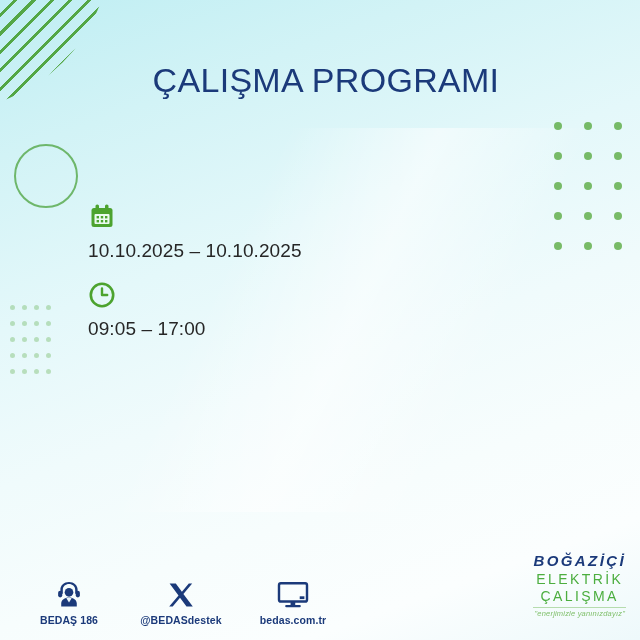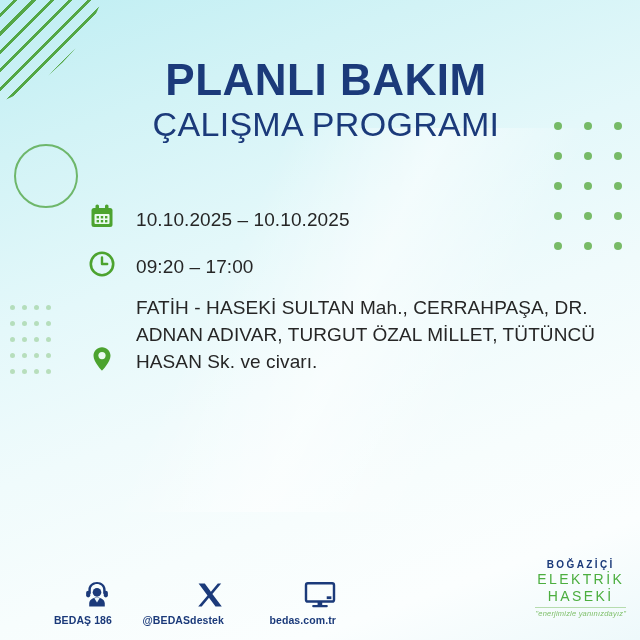--- a/index.html
+++ b/index.html
@@ -126,22 +126,23 @@
 
   
   .info-list {
     position: absolute;
     left: 88px;
     top: 200px;
     width: 516px;
   }
   .info-row {
     display: flex;
-    align-items: flex-end;
+    align-items: flex-start;
     margin-bottom: 13px;
+    flex-direction: column;
   }
   .info-icon {
     width: 34px;
     min-width: 34px;
     height: 34px;
     display: flex;
     align-items: center;
     justify-content: flex-start;
     margin-right: 14px;
   }
@@ -168,21 +169,21 @@
     position: absolute;
     left: 26px;
     bottom: 14px;
     display: flex;
     align-items: flex-end;
     gap: 26px;
   }
   .contact {
     display: flex;
     flex-direction: column;
-    align-items: flex-end;
+    align-items: center;
     width: 86px;
   }
   .contact-icon {
     height: 34px;
     display: flex;
     align-items: flex-end;
     justify-content: center;
     margin-bottom: 5px;
   }
   .contact-label {
@@ -195,24 +196,25 @@
 
   
   .logo {
     position: absolute;
     right: 14px;
     bottom: 22px;
     text-align: center;
     line-height: 1.22;
   }
   .logo-line1 {
-    font-size: 10px;
+    font-size: 15px;
     font-weight: bold;
     letter-spacing: 2.4px;
     color: #1b3a7a;
+    font-style: italic;
   }
   .logo-line2, .logo-line3 {
     font-size: 14px;
     font-weight: normal;
     letter-spacing: 2.4px;
     color: #4cae3f;
   }
   .logo-tagline {
     margin-top: 2px;
     font-size: 7.5px;
@@ -268,21 +270,20 @@
       <span></span>
     <span></span>
       <span></span>
       <span></span>
     <span></span>
       <span></span>
       <span></span>
   </div>
 
   <div class="title-block">
-    <div class="title-main">PLANLI BAKIM</div>
     <div class="title-sub">ÇALIŞMA PROGRAMI</div>
   </div>
 
   <div class="info-list">
 
     <div class="info-row">
       <span class="info-icon">
         <svg width="28" height="28" viewBox="0 0 28 28" fill="none">
           <rect x="3.5" y="5" width="21" height="19" rx="2.5" fill="#4ca32f"></rect>
           <rect x="6.5" y="11" width="15" height="10" rx="1" fill="#eafaf0"></rect>
@@ -299,33 +300,24 @@
       <span class="info-text">10.10.2025 – 10.10.2025</span>
     </div>
 
     <div class="info-row">
       <span class="info-icon">
         <svg width="28" height="28" viewBox="0 0 28 28" fill="none">
           <circle cx="14" cy="14" r="11.2" stroke="#4ca32f" stroke-width="2.6" fill="none"></circle>
           <path d="M14 7.4 V14 H19.2" stroke="#4ca32f" stroke-width="2.4" stroke-linecap="round" stroke-linejoin="round" fill="none"></path>
         </svg>
       </span>
-      <span class="info-text">09:20 – 17:00</span>
+      <span class="info-text">09:05 – 17:00</span>
     </div>
 
 
-    <div class="info-row row-address">
-      <span class="info-icon">
-        <svg width="28" height="28" viewBox="0 0 28 28" fill="none">
-          <path d="M14 2.2c-4.7 0-8.5 3.8-8.5 8.5 0 6.2 8.5 15 8.5 15s8.5-8.8 8.5-15c0-4.7-3.8-8.5-8.5-8.5z" fill="#4ca32f"></path>
-          <circle cx="14" cy="10.6" r="3.6" fill="#eafaf0"></circle>
-        </svg>
-      </span>
-      <span class="info-text">FATİH - HASEKİ SULTAN Mah., CERRAHPAŞA, DR. ADNAN ADIVAR, TURGUT ÖZAL MİLLET, TÜTÜNCÜ HASAN Sk. ve civarı.</span>
-    </div>
 
   </div>
 
   <div class="footer">
 
     <div class="footer-contacts">
 
       <div class="contact">
         <span class="contact-icon">
           <svg width="30" height="30" viewBox="0 0 32 32" fill="none">
@@ -359,19 +351,19 @@
           </svg>
         </span>
         <span class="contact-label">bedas.com.tr</span>
       </div>
 
     </div>
 
     <div class="logo">
       <div class="logo-line1">BOĞAZİÇİ</div>
       <div class="logo-line2">ELEKTRİK</div>
-      <div class="logo-line3">HASEKİ</div>
+      <div class="logo-line3">ÇALIŞMA</div>
       <div class="logo-tagline">"enerjimizle yanınızdayız"</div>
     </div>
 
   </div>
 
 </div>
 
 </body></html>

